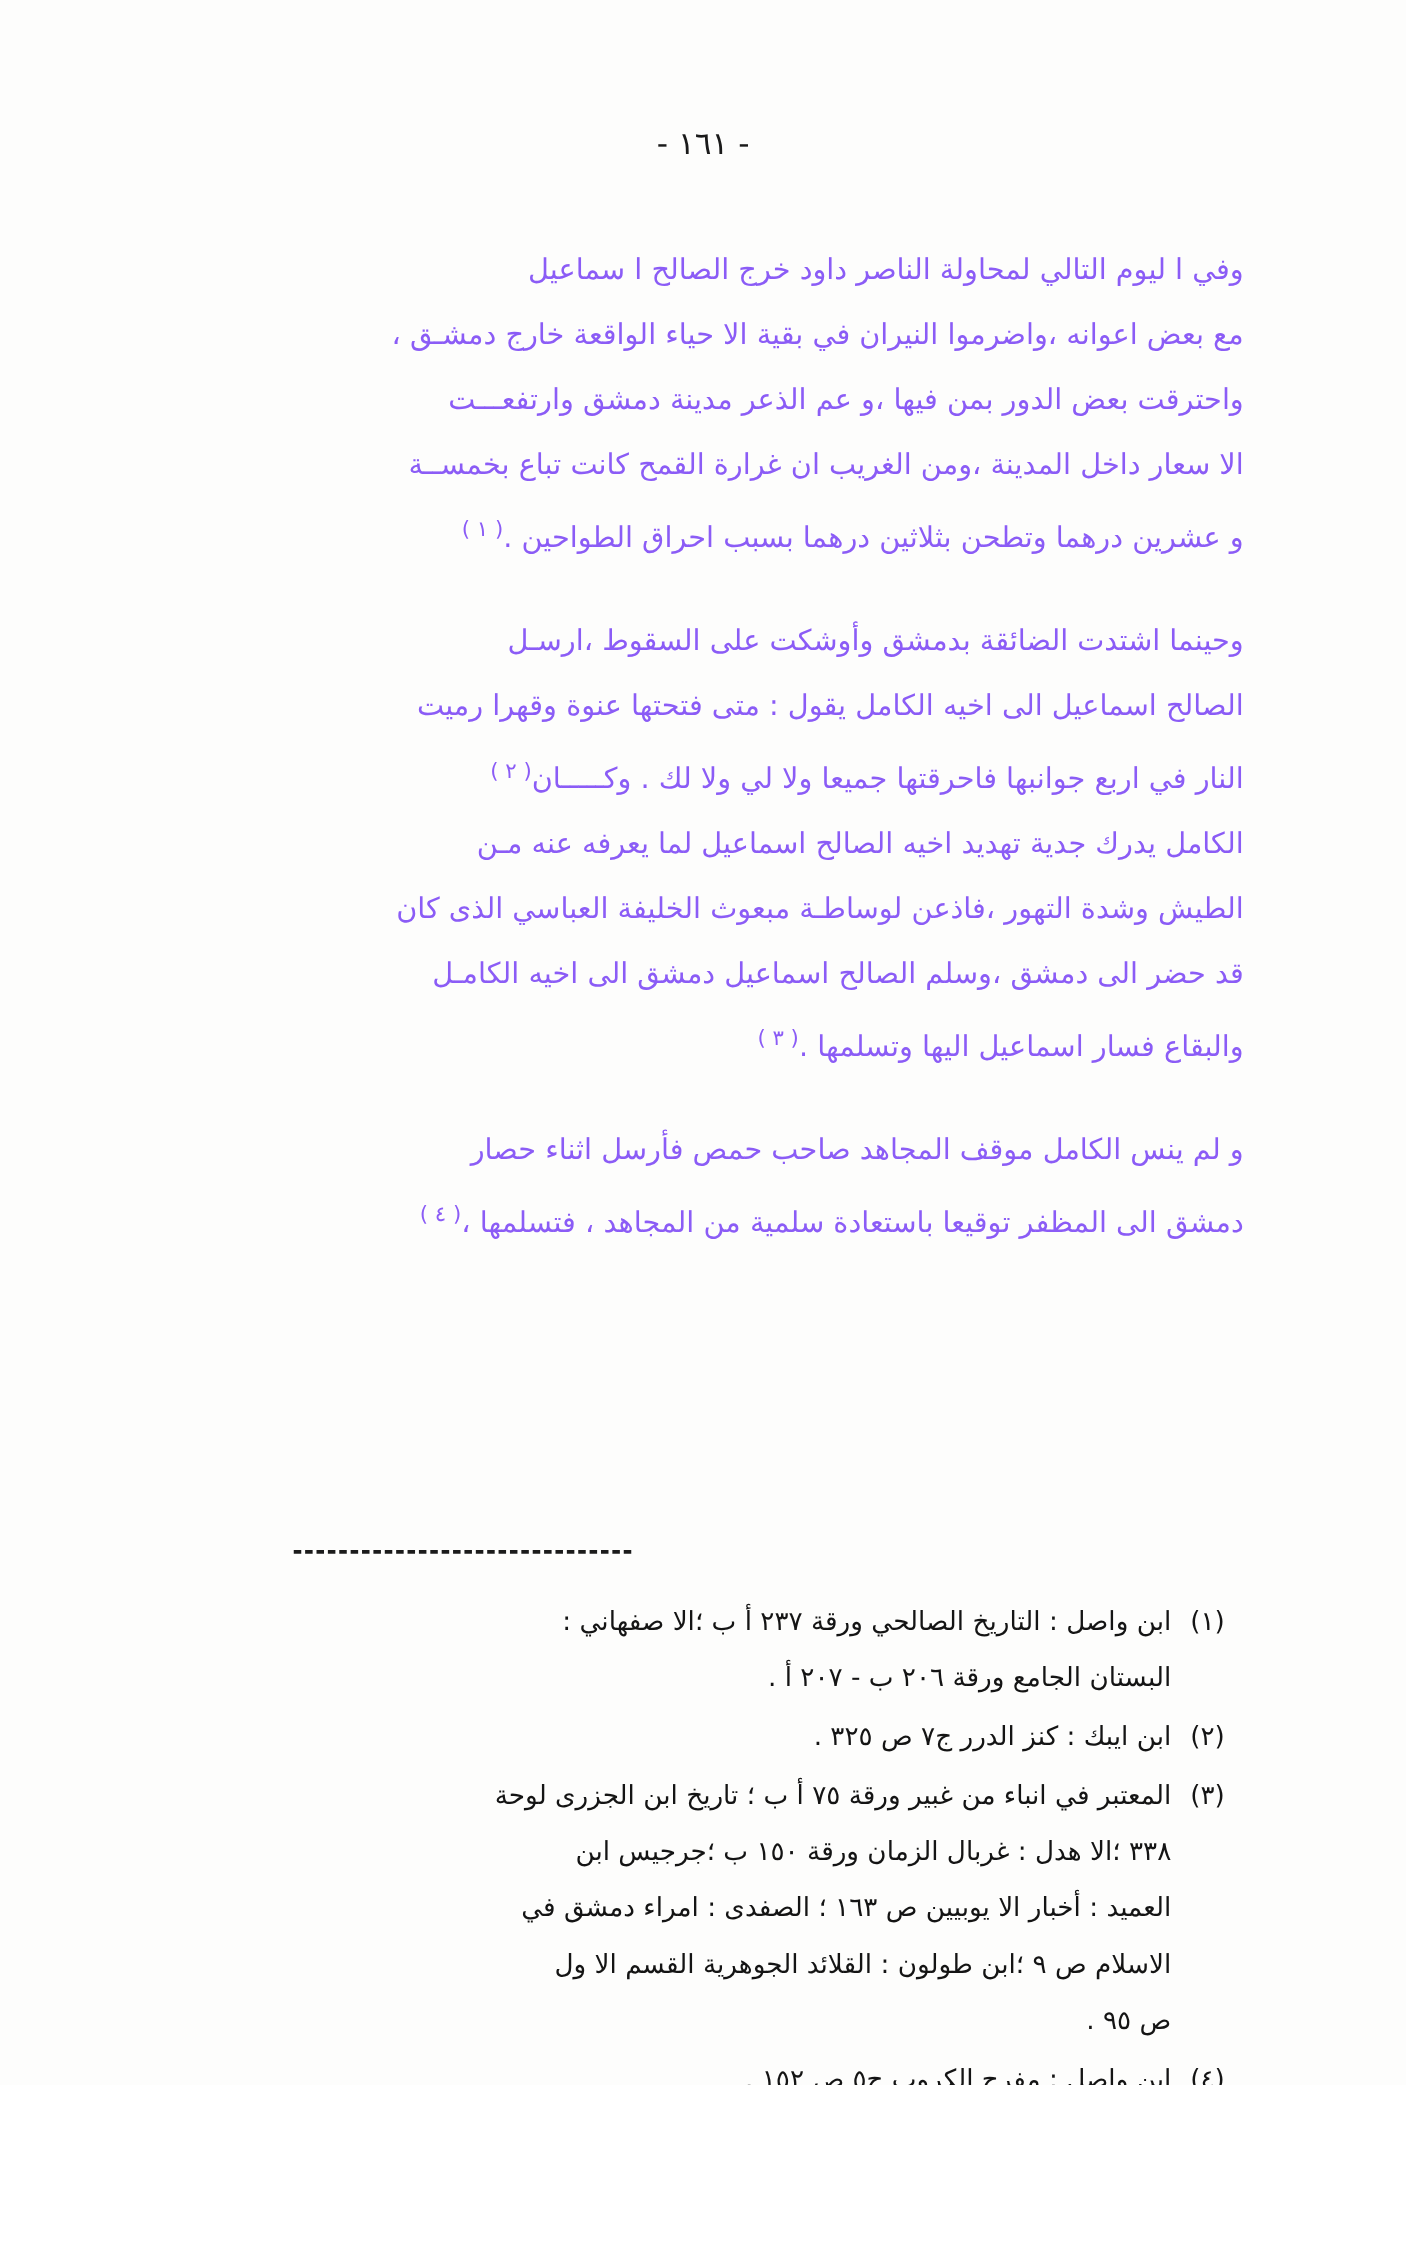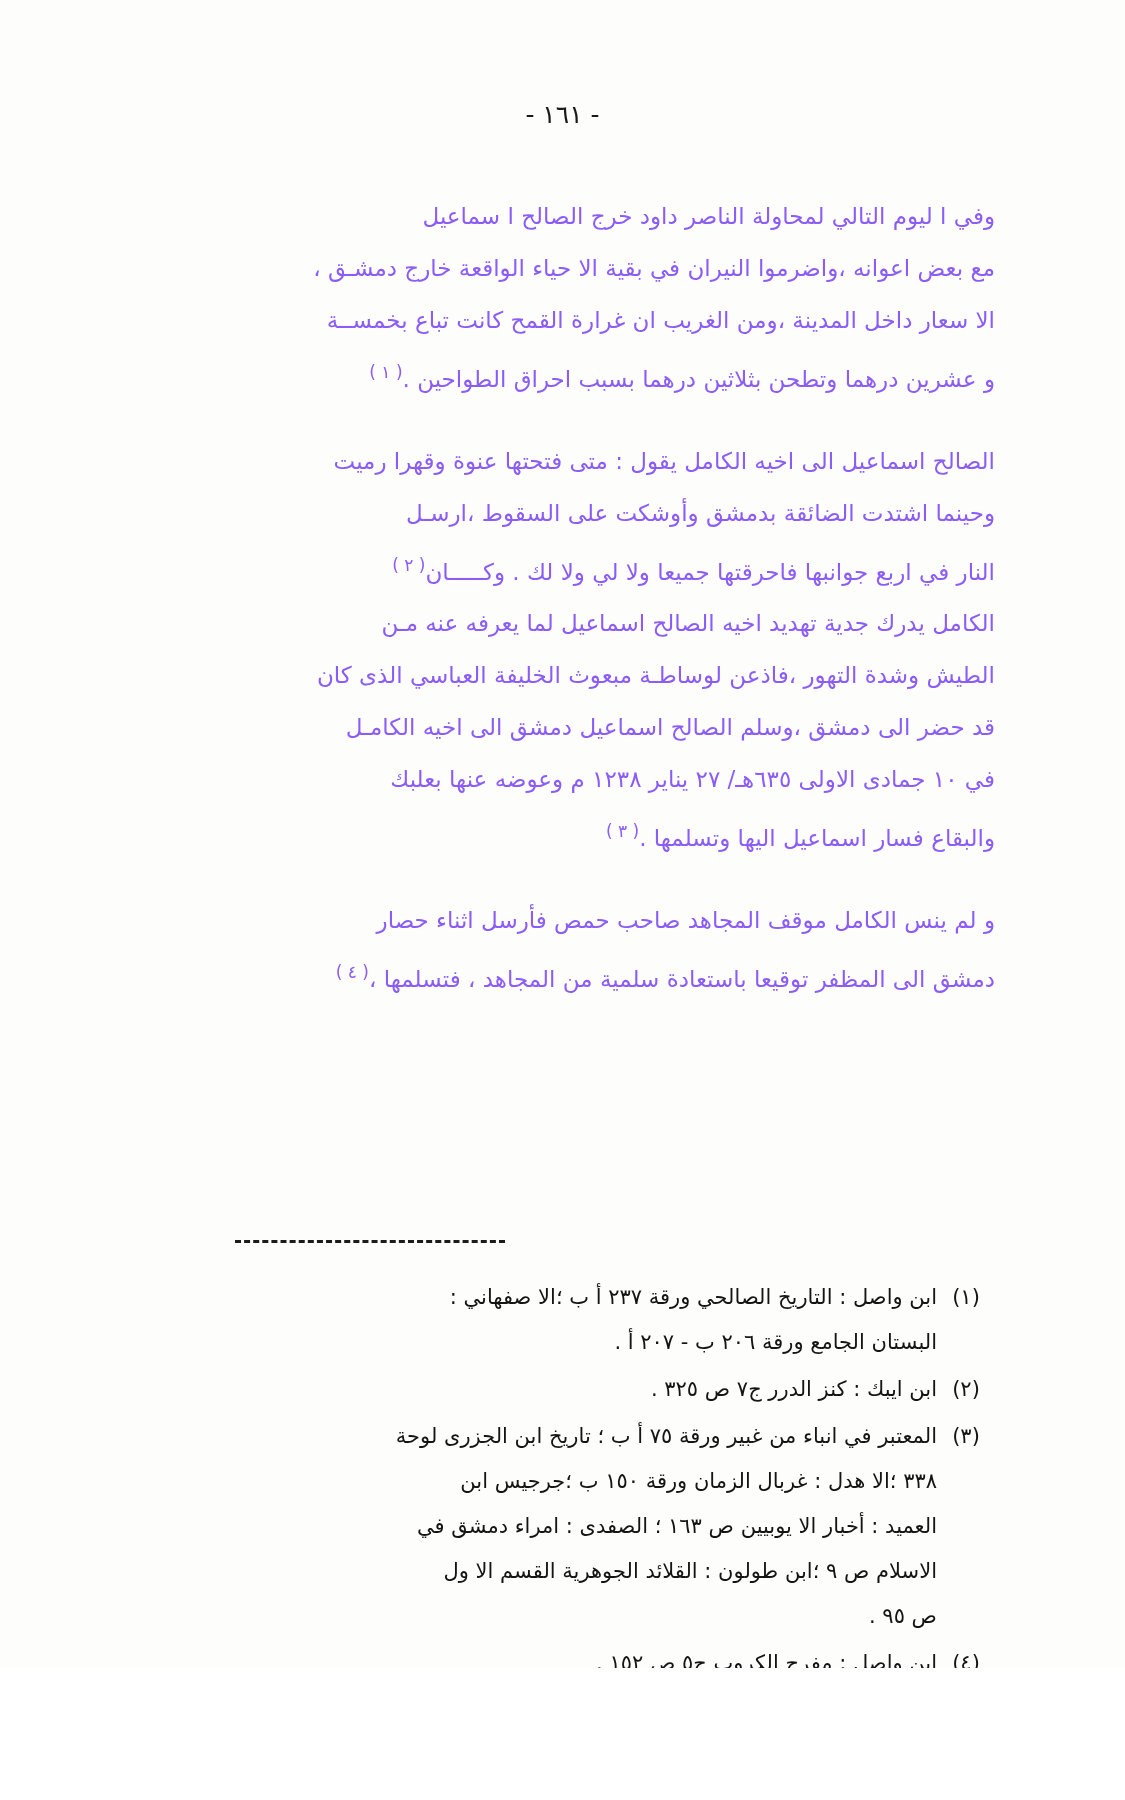--- a/index.html
+++ b/index.html
@@ -114,49 +114,49 @@
   <div class="body-area">
 
     <div class="para">
       <span class="line stretch">
         <span>وفي ا ليوم التالي لمحاولة الناصر  داود  خرج الصالح ا سماعيل</span>
       </span>
       <span class="line stretch">
         <span>مع بعض اعوانه ،واضرموا النيران في بقية الا حياء الواقعة خارج دمشـق ،</span>
       </span>
       <span class="line stretch">
+        <span>واحترقت بعض الدور  بمن فيها ،و عم الذعر مدينة دمشق  وارتفعـــت</span>
+      </span>
+      <span class="line stretch">
         <span>الا سعار داخل المدينة ،ومن الغريب ان غرارة القمح كانت تباع بخمســة</span>
       </span>
       <span class="line">
         <span>و عشرين درهما وتطحن بثلاثين  درهما بسبب احراق الطواحين .</span><sup class="refmark">( ١ )</sup>
       </span>
     </div>
 
     <div class="para gap-before">
       <span class="line stretch">
+        <span>وحينما اشتدت الضائقة  بدمشق وأوشكت على السقوط ،ارسـل</span>
+      </span>
+      <span class="line stretch">
         <span>الصالح اسماعيل الى اخيه الكامل يقول : متى فتحتها  عنوة  وقهرا رميت</span>
       </span>
-      <span class="line stretch">
-        <span>وحينما اشتدت الضائقة  بدمشق وأوشكت على السقوط ،ارسـل</span>
-      </span>
       <span class="line">
         <span>النار في اربع جوانبها فاحرقتها جميعا ولا لي ولا لك . وكـــــان</span><sup class="refmark">( ٢ )</sup>
       </span>
       <span class="line stretch">
         <span>الكامل يدرك  جدية تهديد اخيه الصالح  اسماعيل لما يعرفه عنه مـن</span>
       </span>
       <span class="line stretch">
         <span>الطيش وشدة التهور ،فاذعن لوساطـة مبعوث الخليفة العباسي الذى كان</span>
       </span>
       <span class="line stretch">
         <span>قد حضر الى دمشق ،وسلم الصالح اسماعيل دمشق الى اخيه الكامـل</span>
       </span>
-      <span class="line stretch">
-        <span>في ١٠ جمادى الاولى ٦٣٥هـ/ ٢٧ يناير ١٢٣٨ م وعوضه عنها بعلبك</span>
-      </span>
       <span class="line">
         <span>والبقاع فسار اسماعيل اليها وتسلمها .</span><sup class="refmark">( ٣ )</sup>
       </span>
     </div>
 
     <div class="para gap-before">
       <span class="line stretch">
         <span>و لم ينس الكامل  موقف المجاهد  صاحب حمص فأرسل اثناء حصار</span>
       </span>
       <span class="line">

